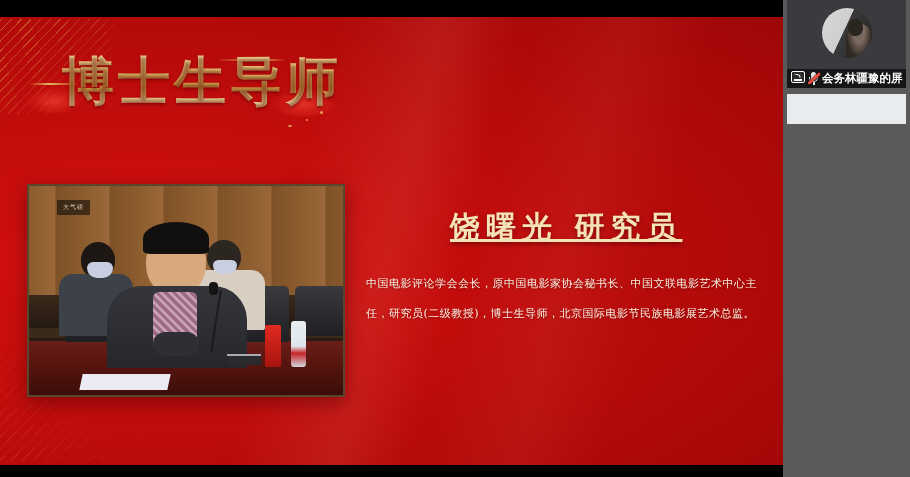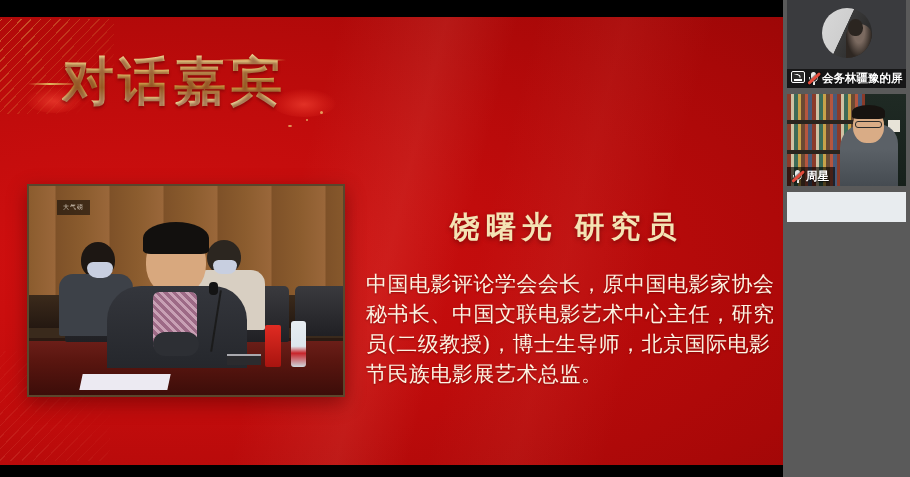--- a/index.html
+++ b/index.html
@@ -155,25 +155,26 @@
   }
 
   
   #guest-name {
     position: absolute; left: 450px; top: 190px;
     font-family: "DejaVu Serif", "Liberation Serif", serif;
     font-size: 30px; font-weight: 700; letter-spacing: 6px;
     color: #f4e3b4;
     text-shadow: 0 2px 4px rgba(70,0,0,0.5);
     white-space: nowrap;
+    text-decoration: underline;
   }
   #guest-bio {
     position: absolute; left: 366px; top: 252px; width: 410px;
     font-family: "DejaVu Serif", "Liberation Serif", serif;
-    font-size: 21px; line-height: 30px; letter-spacing: 0.5px;
+    font-size: 11px; line-height: 30px; letter-spacing: 0.5px;
     color: #fdf3e2;
     text-shadow: 0 1px 2px rgba(70,0,0,0.45);
   }
 
   
   #participant-panel {
     position: absolute; left: 783px; top: 0;
     width: 127px; height: 477px;
     background: #5a5a5a;
     padding: 0 4px;
@@ -433,21 +434,21 @@
     <div id="corner-hatch-bl"></div>
 
     <div id="title-block">
       <div class="cloud-motif" id="cloud-left"></div>
       <div class="cloud-motif" id="cloud-right"></div>
       <div class="title-rule" id="title-rule-left"></div>
       <div class="title-rule" id="title-rule-right"></div>
       <div class="sparkle" style="left:300px;top:74px;width:3px;height:3px;"></div>
       <div class="sparkle" style="left:286px;top:82px;width:2px;height:2px;"></div>
       <div class="sparkle" style="left:268px;top:88px;width:4px;height:2px;"></div>
-      <div id="title-text">对话嘉宾</div>
+      <div id="title-text">博士生导师</div>
     </div>
 
     <div id="photo-frame">
       <div id="photo-wall"></div>
       <div id="photo-wall-dark"></div>
       <div id="photo-deskline"></div>
       <div id="photo-desk"></div>
 
       <div class="chairback" style="left:36px;top:104px;width:62px;height:52px;"></div>
       <div class="chairback" style="left:190px;top:100px;width:70px;height:56px;"></div>
@@ -506,39 +507,16 @@
           <span class="mic-arc"></span>
           <span class="mic-stem"></span>
         <span class="mic-slash"></span>
       </span>
       <span class="tile-name">会务林疆豫的屏</span>
     </div>
   </div>
 
 
 
-  <div class="tile" id="tile4">
-    <div class="tile-video">
-      <div id="t4-bg"></div>
-      <div id="t4-board"></div>
-      <div id="t4-shelf"></div>
-      <div class="t4-sep" style="top:26px;"></div>
-      <div class="t4-sep" style="top:56px;"></div>
-      <div id="t4-whitebox"></div>
-      <div id="t4-person"></div>
-      <div id="t4-head"></div>
-      <div id="t4-hair"></div>
-      <div id="t4-glasses"></div>
-    </div>
-    <div class="tile-label">
-      <span class="ico mic-wrap">
-        <span class="mic-body"></span>
-          <span class="mic-arc"></span>
-          <span class="mic-stem"></span>
-        <span class="mic-slash"></span>
-      </span>
-      <span class="tile-name">周星</span>
-    </div>
-  </div>
 
 
   <div class="tile" id="tile6"></div>
 </div>
 
 </body></html>

